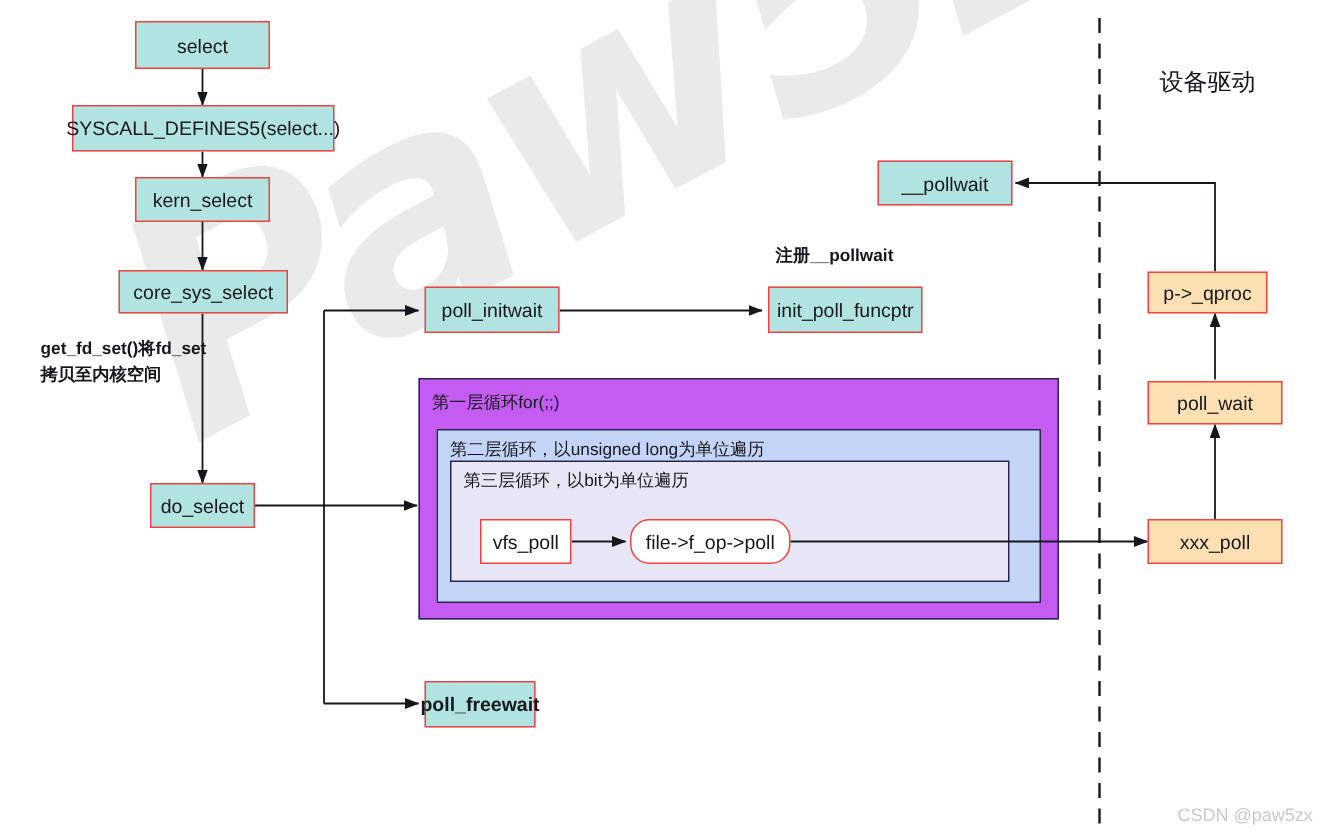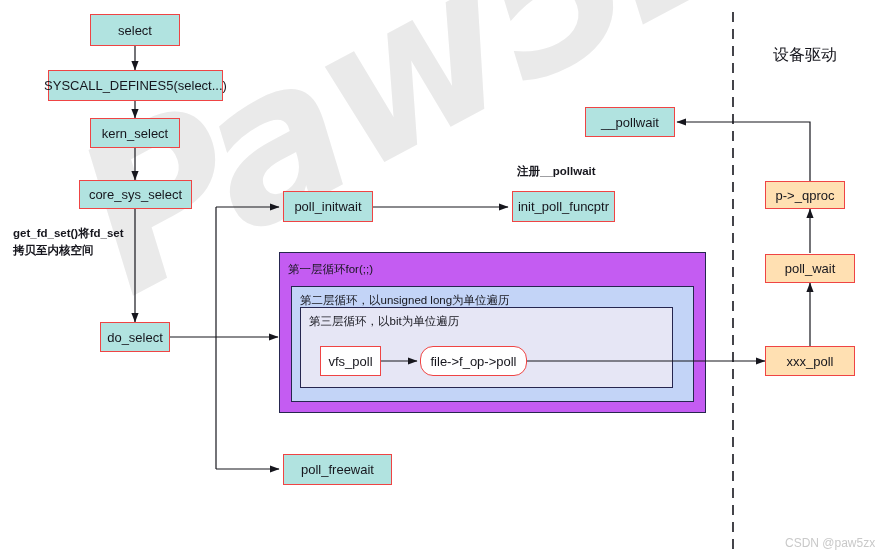--- a/index.html
+++ b/index.html
@@ -168,32 +168,32 @@
   <div class="node teal" style="left:90px;  top:14px;  width:90px;  height:32px;">select</div>
 
   <div class="node teal" style="left:48px;  top:70px;  width:175px; height:31px;">SYSCALL_DEFINES5(select...)</div>
 
   <div class="node teal" style="left:90px;  top:118px; width:90px;  height:30px;">kern_select</div>
 
   <div class="node teal" style="left:79px;  top:180px; width:113px; height:29px;">core_sys_select</div>
 
   <div class="node teal" style="left:100px; top:322px; width:70px;  height:30px;">do_select</div>
 
-  <div class="note" style="left:13px; top:225px;">
+  <div class="note" style="left:27px; top:225px;">
     <div>get_fd_set()将fd_set</div>
     <div>拷贝至内核空间</div>
   </div>
 
   <div class="node teal" style="left:283px; top:191px; width:90px;  height:31px;text-align:right;">poll_initwait</div>
 
   <div class="node teal" style="left:512px; top:191px; width:103px; height:31px;">init_poll_funcptr</div>
 
   <div class="note" style="left:517px; top:163px;">注册__pollwait</div>
 
-  <div class="node teal" style="left:283px; top:454px; width:109px;  height:31px;">poll_freewait</div>
+  <div class="node teal" style="left:283px; top:454px; width:74px;  height:31px;font-weight:bold;">poll_freewait</div>
 
   <div class="container cont-purple" style="left:279px; top:252px; width:427px; height:161px;">
     <div class="cont-label" style="left:8px; top:11px;">第一层循环for(;;)</div>
   </div>
 
   <div class="container cont-blue" style="left:291px; top:286px; width:403px; height:116px;">
     <div class="cont-label" style="left:8px; top:8px;">第二层循环，以unsigned long为单位遍历</div>
   </div>
 
   <div class="container cont-lav" style="left:300px; top:307px; width:373px; height:81px;">

